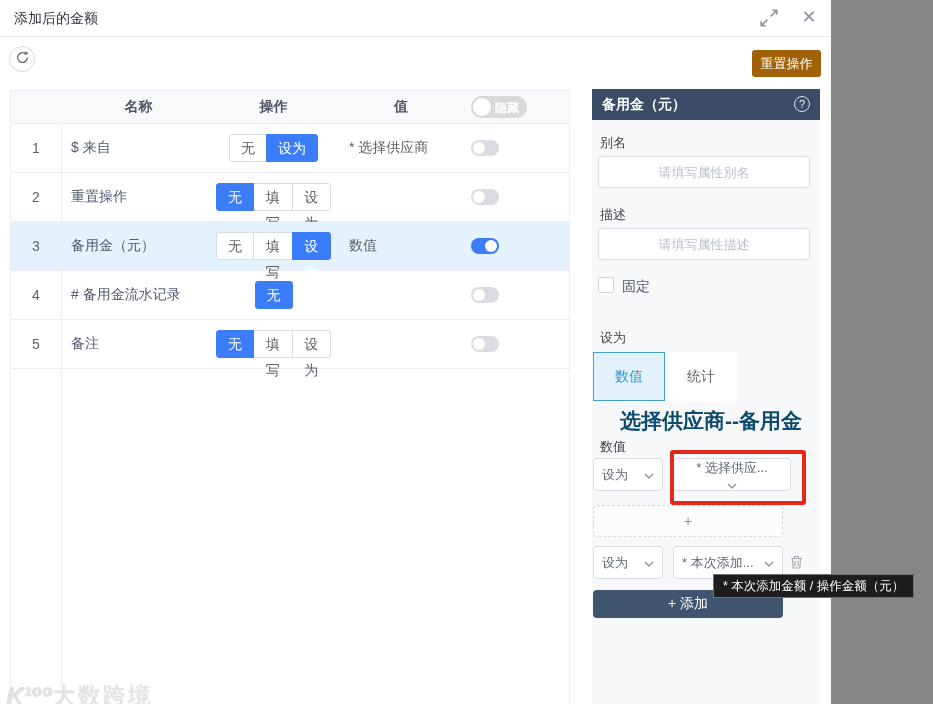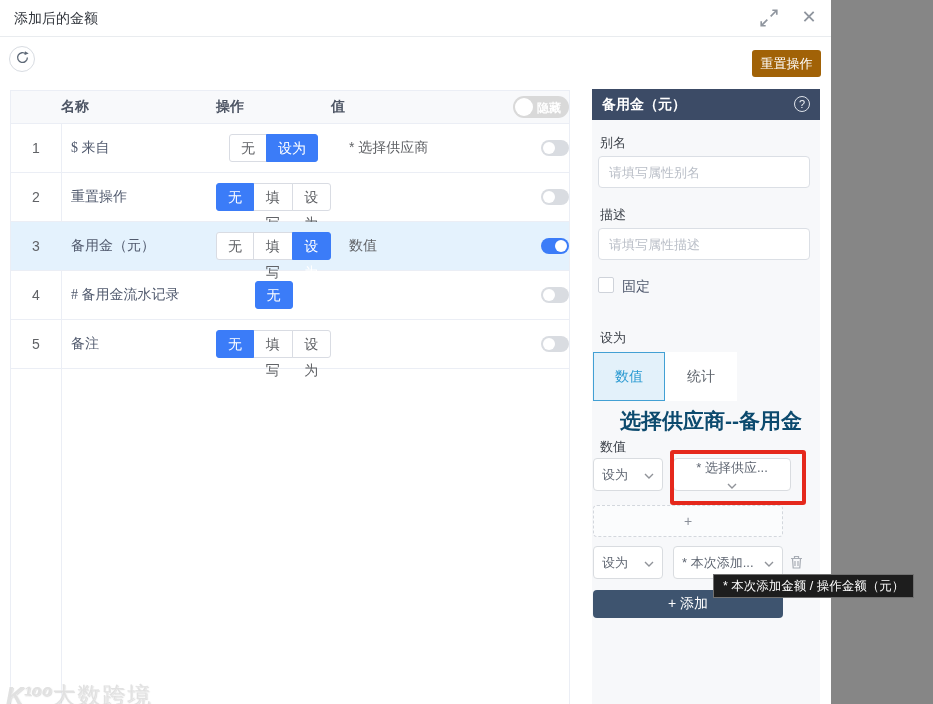--- a/index.html
+++ b/index.html
@@ -16,47 +16,47 @@
 
   
   .refresh-btn{position:absolute;left:9px;top:46px;width:26px;height:26px;border:1px solid #d8dce2;border-radius:50%;background:#fff;display:flex;align-items:center;justify-content:center;cursor:pointer;box-sizing:border-box;}
   .reset-btn{position:absolute;left:752px;top:50px;width:69px;height:27px;background:#a16207;color:#fff;font-size:13px;border:none;border-radius:3px;cursor:pointer;font-family:inherit;}
 
   
   .table{position:absolute;left:10px;top:90px;width:560px;height:614px;border:1px solid #ebeef5;border-bottom:none;box-sizing:border-box;background:#fff;}
   .col-line{position:absolute;left:50px;top:0;bottom:0;width:0;border-left:1px solid #ebeef5;}
   .thead,.trow{display:grid;grid-template-columns:50px 155px 115px 140px 1fr;align-items:center;border-bottom:1px solid #ebeef5;position:relative;z-index:1;}
   .thead{height:32px;background:#f8f9fb;font-size:14px;font-weight:700;color:#4e5665;}
-  .thead .hc{text-align:left;}
+  .thead .hc{text-align:center;}
   .trow{height:48px;font-size:14px;background:transparent;}
   .trow.hl{background:#e4f2fd;}
   .cell-idx{text-align:center;color:#606266;}
-  .cell-name{padding-left:10px;color:#515a6e;font-family:Liberation Serif, serif;}
+  .cell-name{padding-left:10px;color:#515a6e;}
   .cell-ops{display:flex;justify-content:center;}
   .cell-val{padding-left:18px;color:#606266;}
-  .cell-sw{display:flex;justify-content:flex-end;}
+  .cell-sw{display:flex;justify-content:flex-start;}
   .segbtn{height:28px;line-height:26px;padding:0 11px;background:#fff;border:1px solid #d9dce3;color:#606266;font-size:14px;margin-left:-1px;box-sizing:border-box;cursor:pointer;font-family:inherit;}
   .segbtn:first-child{margin-left:0;border-radius:3px 0 0 3px;}
   .segbtn:last-child{border-radius:0 3px 3px 0;}
   .segbtn.single{border-radius:3px;}
   .segbtn.active{background:#3b7cf8;border-color:#3b7cf8;color:#fff;position:relative;z-index:1;}
   .switch{width:28px;height:16px;border-radius:8px;background:#d9dce1;position:relative;cursor:pointer;}
   .switch .knob{position:absolute;left:2px;top:2px;width:12px;height:12px;border-radius:50%;background:#fff;}
   .switch.on{background:#3b7cf8;}
   .switch.on .knob{left:auto;right:2px;}
   .switch-hide{width:56px;height:22px;border-radius:11px;background:#d9d9d9;position:relative;color:#fff;font-size:12px;cursor:pointer;}
   .switch-hide .knob{position:absolute;left:2px;top:2px;width:18px;height:18px;border-radius:50%;background:#fff;}
   .switch-hide .lbl{position:absolute;right:8px;top:4px;}
 
   
   .panel{position:absolute;left:592px;top:89px;width:228px;height:615px;background:#f7f8fa;}
   .panel-header{position:absolute;left:0;top:0;width:100%;height:31px;background:#3c4b66;color:#fff;font-size:14px;font-weight:700;line-height:31px;padding-left:10px;box-sizing:border-box;}
   .q-icon{position:absolute;right:10px;top:7px;width:16px;height:16px;border:1px solid #dfe3ea;border-radius:50%;color:#eef1f5;font-size:11px;line-height:15px;text-align:center;font-weight:400;cursor:pointer;box-sizing:border-box;}
   .p-label{position:absolute;font-size:13px;color:#3a3f47;}
-  .p-input{position:absolute;left:6px;width:212px;height:32px;border:1px solid #dbdfe5;border-radius:4px;background:#fff;font-size:13px;color:#444;padding:0 10px;box-sizing:border-box;font-family:inherit;}
+  .p-input{position:absolute;left:6px;width:212px;height:32px;border:1px solid #dbdfe5;border-radius:4px;background:#fff;font-size:13px;color:#444;padding:0 10px;box-sizing:border-box;font-family:inherit;text-align:center;}
   .p-input::placeholder{color:#b9bec7;}
   .chk{position:absolute;left:6px;width:16px;height:16px;border:1px solid #cfd3da;border-radius:2px;background:#fff;box-sizing:border-box;cursor:pointer;}
   .chk-lbl{position:absolute;left:30px;font-size:14px;color:#515a6e;}
   .tab{position:absolute;width:72px;height:49px;background:#fff;color:#5f656d;font-size:14px;display:flex;align-items:center;justify-content:center;cursor:pointer;box-sizing:border-box;}
   .tab.selected{background:#e3f1fa;border:1px solid #42a0d4;color:#2a9ad2;}
   .dd{position:absolute;height:33px;background:#fff;border:1px solid #d9dce0;border-radius:4px;display:flex;align-items:center;justify-content:space-between;padding:0 8px;box-sizing:border-box;font-size:13px;color:#5f6672;cursor:pointer;}
   .dash-btn{position:absolute;left:1px;width:190px;height:32px;border:1px dashed #d3d7dd;border-radius:4px;background:#fbfcfd;color:#8a8f99;font-size:14px;display:flex;align-items:center;justify-content:center;cursor:pointer;box-sizing:border-box;}
   .trash{position:absolute;cursor:pointer;}
   .add-btn{position:absolute;left:1px;width:190px;height:28px;background:#3e546f;border:none;border-radius:4px;color:#fff;font-size:14px;cursor:pointer;font-family:inherit;}
 

